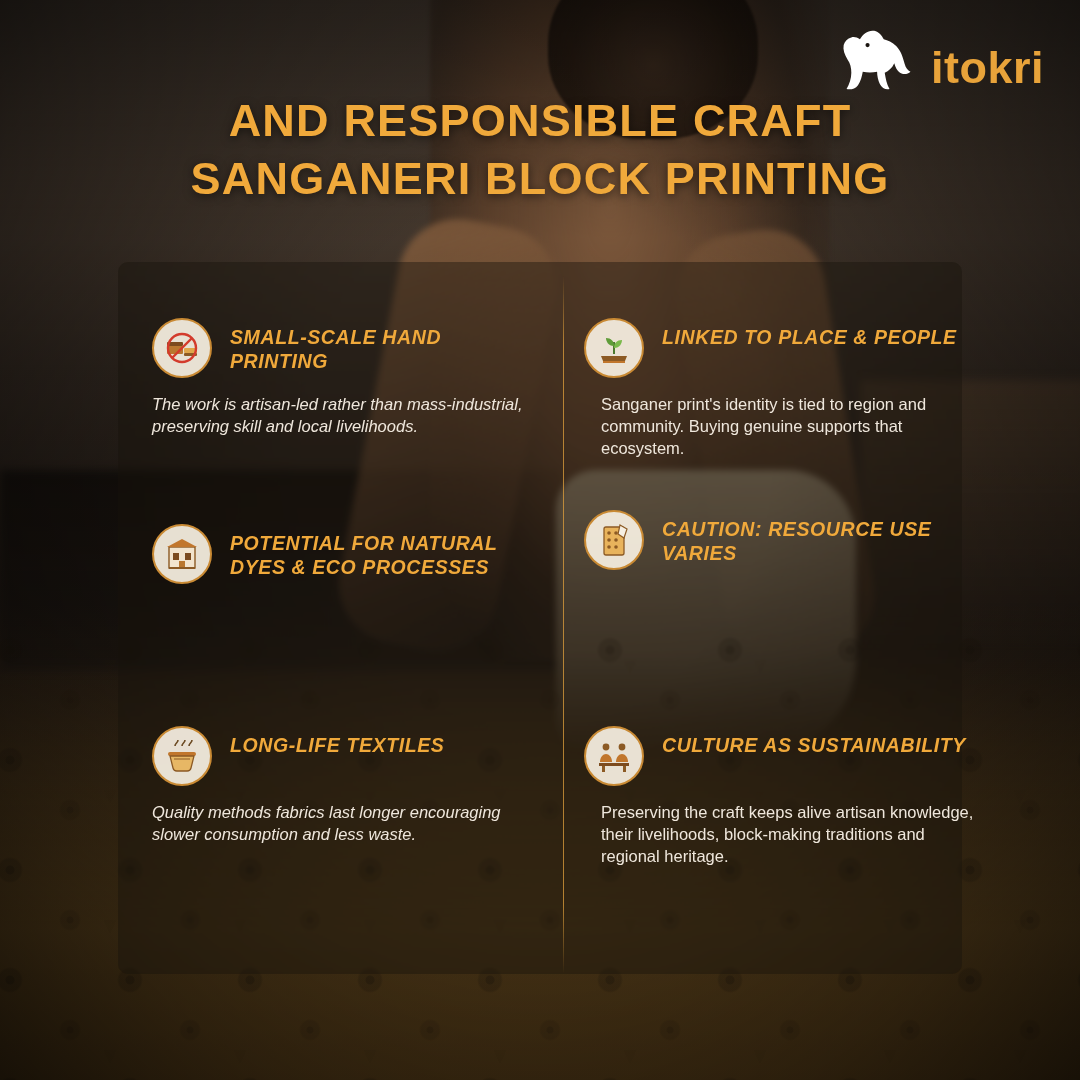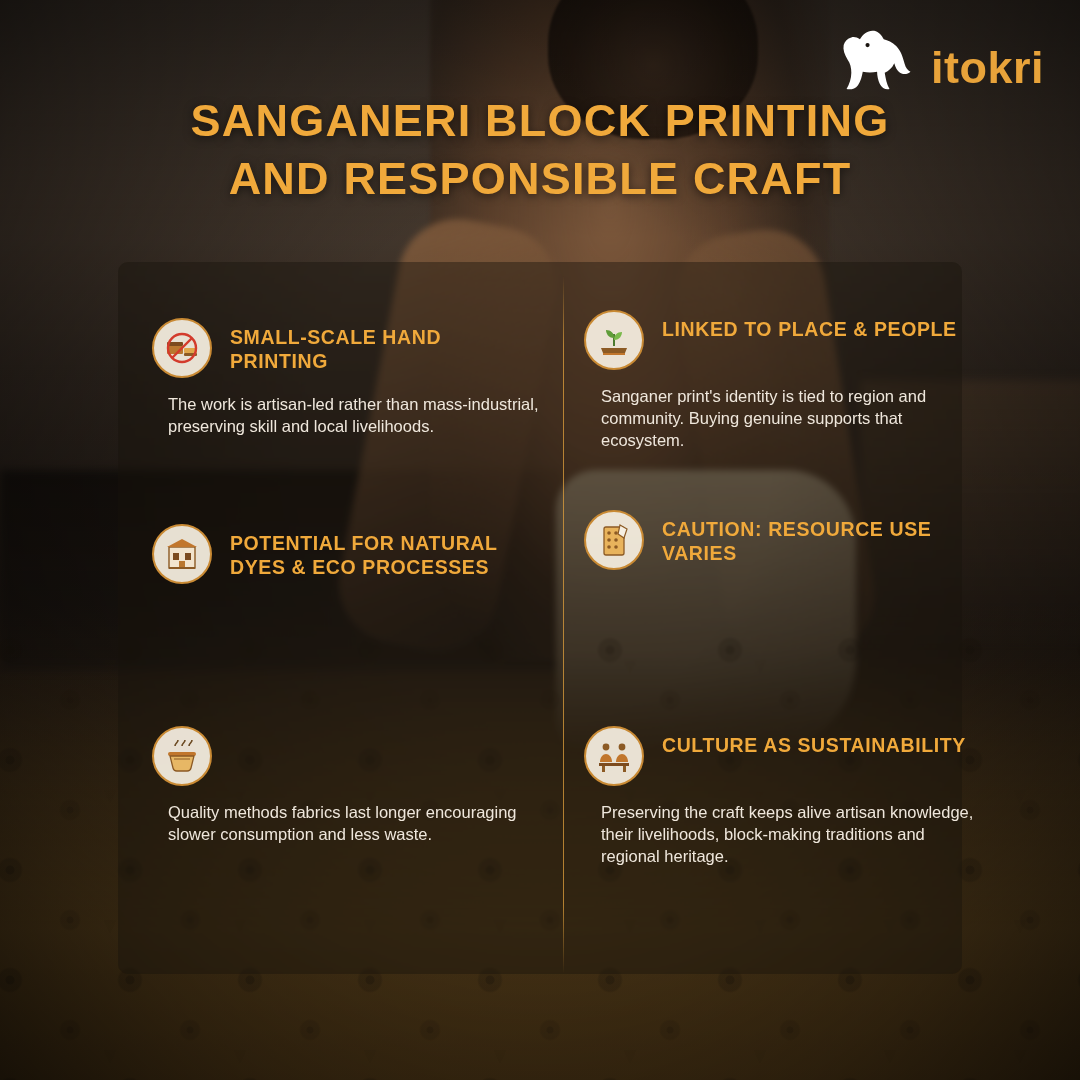--- a/index.html
+++ b/index.html
@@ -179,29 +179,30 @@
   .badge svg { width: 40px; height: 40px; display: block; }
   .item-title {
     color: #F0A93B;
     font-weight: 800;
     font-size: 19.5px;
     letter-spacing: 0.6px;
     line-height: 1.25;
     padding-top: 7px;
     max-width: 310px;
     text-transform: uppercase;
+    font-style: italic;
   }
   .item-body {
     margin-top: 16px;
     color: #EFE7DC;
     font-size: 16.5px;
     line-height: 1.32;
     max-width: 392px;
   }
-  .col-left .item-body { margin-left: 16px; }
+  .col-left .item-body { margin-left: 0; font-style: italic; }
   .col-right .item-body { margin-left: 17px; }
 
 </style>
 </head>
 <body>
 
 <div id="stage">
 
   <div class="bg-base"></div>
   <div class="table-dark"></div>
@@ -217,22 +218,22 @@
 
   <div class="brand">
     <svg class="brand-horse" viewBox="0 0 100 88" aria-hidden="true">
       <path fill="#ffffff" d="M30 14c3-6 9-10 15-9 5 1 8 5 10 9 4 1 9 3 13 7 5 5 7 12 9 19 1 4 3 6 6 8-3 3-8 3-11 1-3-2-5-6-6-10-2 5-6 8-10 10 1 6 2 12 5 17-4 1-8-1-10-5-2-4-3-9-3-13-5 1-10 1-15 0-1 5-2 10-5 14-3 4-8 5-12 4 3-5 5-11 5-17 0-5-1-10-4-14-3-5-5-10-4-15 1-4 4-7 8-8 3-1 6 0 9 2z"></path>
       <circle cx="38" cy="20" r="2.2" fill="#1a1410"></circle>
     </svg>
     <span class="brand-word">itokri</span>
   </div>
 
   <div class="title-wrap">
+    <div class="title-line">AND RESPONSIBLE CRAFT</div>
     <div class="title-line">SANGANERI BLOCK PRINTING</div>
-    <div class="title-line">AND RESPONSIBLE CRAFT</div>
   </div>
 
   <div class="panel"></div>
   <div class="divider-v"></div>
 
   <div class="col col-left">
 
     <div class="item" style="top:318px">
       <div class="item-head">
         <span class="badge">
@@ -271,28 +272,29 @@
         <span class="badge">
           <svg viewBox="0 0 40 40" aria-hidden="true">
             <path d="M13 10c0-3 3-3 3-6" stroke="#6c4a22" stroke-width="1.6" fill="none"></path>
             <path d="M20 10c0-3 3-3 3-6" stroke="#6c4a22" stroke-width="1.6" fill="none"></path>
             <path d="M27 10c0-3 3-3 3-6" stroke="#6c4a22" stroke-width="1.6" fill="none"></path>
             <rect x="6" y="16" width="28" height="4" rx="2" fill="#c1762c"></rect>
             <path d="M8 20 h24 l-3 12 a4 4 0 0 1 -4 3 h-10 a4 4 0 0 1 -4 -3 Z" fill="#e7b765" stroke="#8c5a24" stroke-width="1.3"></path>
             <path d="M12 23 h16" stroke="#8c5a24" stroke-width="1.2"></path>
           </svg>
         </span>
+        <span class="item-title">LONG-LIFE TEXTILES</span>
       </div>
       <div class="item-body">Quality methods fabrics last longer encouraging slower consumption and less waste.</div>
     </div>
   </div>
 
   <div class="col col-right">
 
-    <div class="item" style="top:310px">
+    <div class="item" style="top:318px">
       <div class="item-head">
         <span class="badge">
           <svg viewBox="0 0 40 40" aria-hidden="true">
             <path d="M20 26 V14" stroke="#4c7a2e" stroke-width="2" fill="none"></path>
             <path d="M20 18 C14 18 12 13 12 10 C17 10 20 13 20 18Z" fill="#5f9c39"></path>
             <path d="M20 20 C26 20 28 15 28 12 C23 12 20 15 20 20Z" fill="#7ab94b"></path>
             <path d="M7 28 h26 l-2 5 h-22 Z" fill="#8c5a24"></path>
             <path d="M9 34 h22" stroke="#c1762c" stroke-width="2"></path>
           </svg>
         </span>

